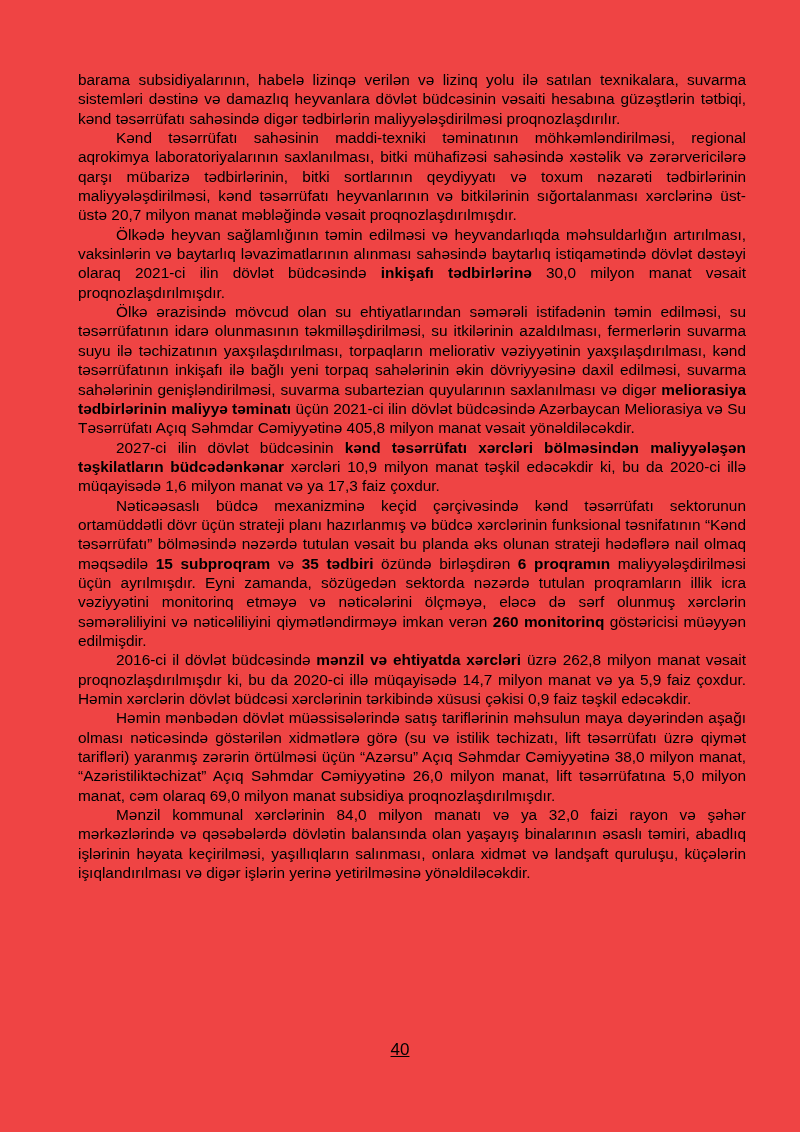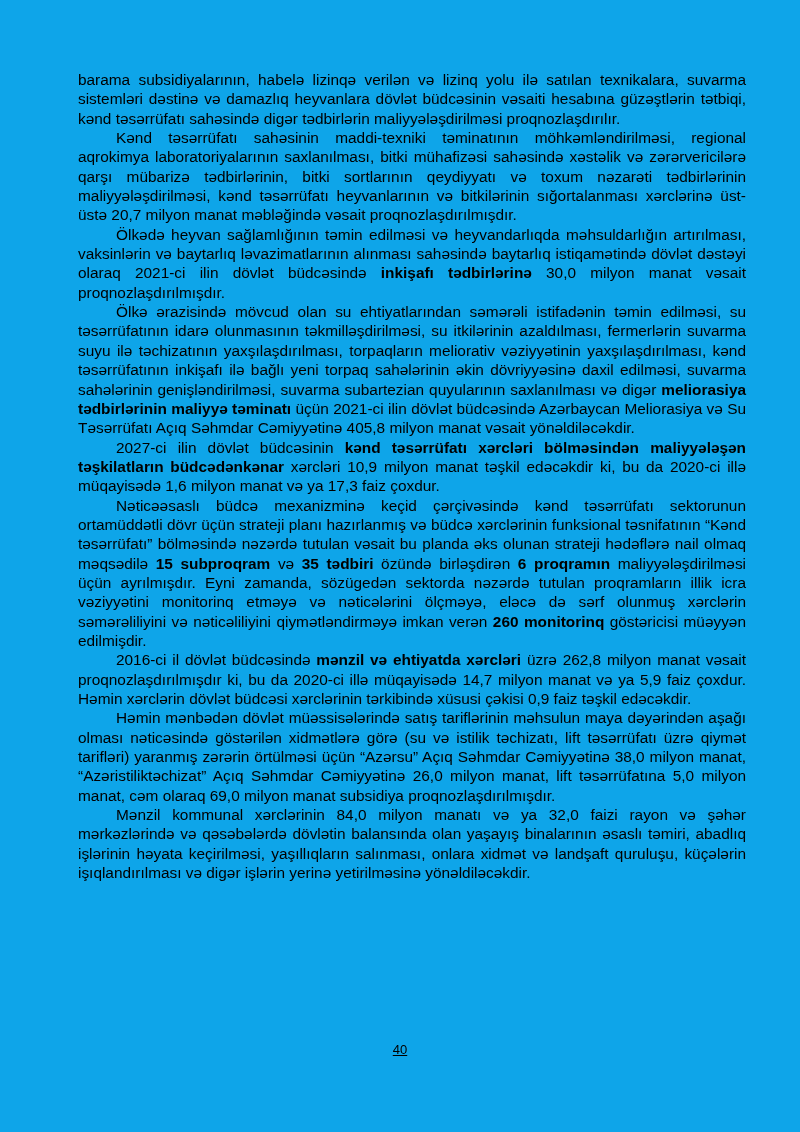--- a/index.html
+++ b/index.html
@@ -4,21 +4,21 @@
 <style>
   html, body {
     margin: 0;
     padding: 0;
     background: #ffffff;
   }
   .page {
     position: relative;
     width: 800px;
     height: 1132px;
-    background: #0ea5e9;
+    background: #ef4444;
     overflow: hidden;
     font-family: "Liberation Sans", sans-serif;
     color: #000000;
   }
   .text-block {
     position: absolute;
     left: 78px;
     top: 70px;
     width: 668px;
     font-size: 15.4px;
@@ -34,21 +34,21 @@
   }
   .text-block span.bold {
     font-weight: bold;
   }
   .page-number {
     position: absolute;
     top: 1040px;
     left: 0;
     width: 100%;
     text-align: center;
-    font-size: 13px;
+    font-size: 17px;
     line-height: 19px;
     text-decoration: underline;
   }
 </style>
 </head>
 <body>
 
 <div class="page">
   <div class="text-block">
       <p class=""><span class="">barama subsidiyalarının, habelə lizinqə verilən və lizinq yolu ilə satılan texnikalara, suvarma sistemləri dəstinə və damazlıq heyvanlara dövlət büdcəsinin vəsaiti hesabına güzəştlərin tətbiqi, kənd təsərrüfatı sahəsində digər tədbirlərin maliyyələşdirilməsi proqnozlaşdırılır.</span></p>

